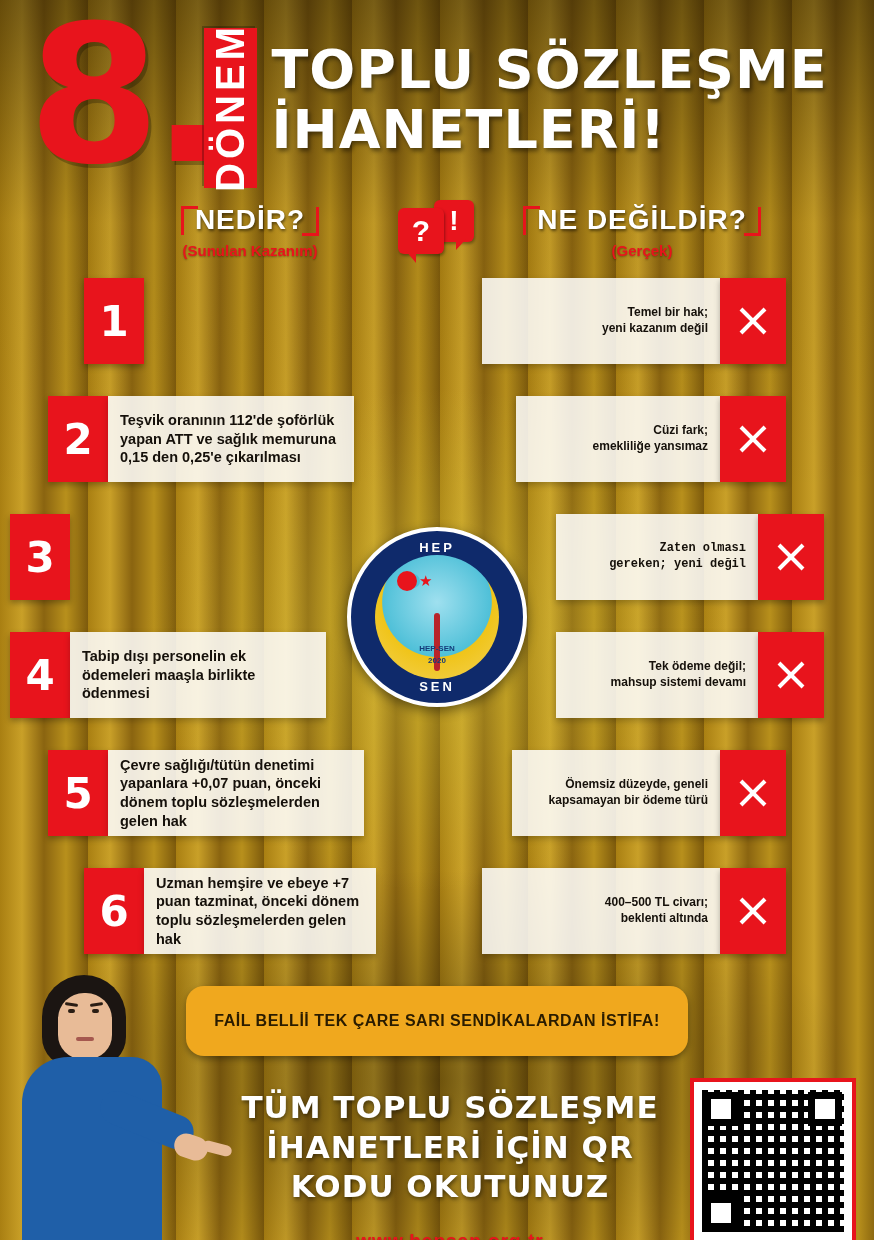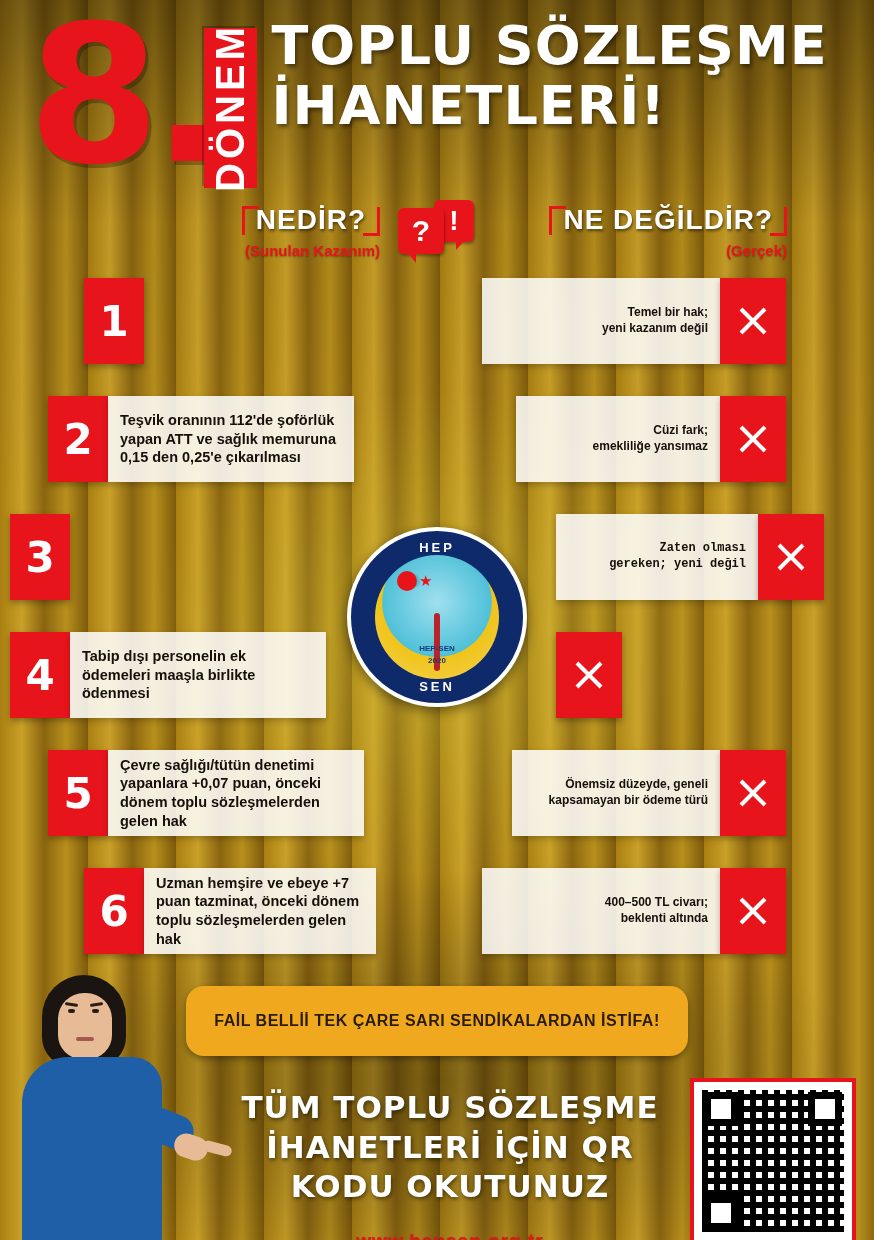--- a/index.html
+++ b/index.html
@@ -57,42 +57,42 @@
     font-weight: bold;
     letter-spacing: 4px;
     padding: 10px 4px;
     height: 160px;
     margin: 16px 0 0 -12px;
     display: flex; align-items: center; justify-content: center;
     box-shadow: 2px 2px 0 rgba(0,0,0,0.25);
   }
   .title-block {
     margin-left: 14px;
-    margin-top: 4px;
+    margin-top: 28px;
   }
   .title-line {
     color: #ffffff;
     font-size: 54px;
     font-weight: bold;
     letter-spacing: 1px;
     line-height: 1.12;
     text-shadow: 2px 3px 4px rgba(0,0,0,0.45);
     white-space: nowrap;
     font-family: "DejaVu Sans", sans-serif;
   }
 
   
   .col-heads {
     position: relative;
     height: 72px;
     margin-top: 4px;
   }
   .col-head {
     position: absolute;
-    text-align: right;
+    text-align: center;
   }
   .col-head.left  { left: 120px; width: 260px; }
   .col-head.right { left: 497px; width: 290px; }
   .col-head-title {
     color: #ffffff;
     font-size: 28px;
     font-weight: bold;
     letter-spacing: 1px;
     text-shadow: 1px 2px 3px rgba(0,0,0,0.5);
     display: inline-block;
@@ -497,20 +497,22 @@
           </div>
       </div>
     </div>
 
     <div class="row r4">
       <div class="left-card">
         <div class="num-box">4</div>
         <div class="left-text">Tabip dışı personelin ek ödemeleri maaşla birlikte ödenmesi</div>
       </div>
       <div class="right-card">
+        <div class="right-text" style="white-space:pre-line">Tek ödeme değil;
+mahsup sistemi devamı</div>
         <div class="x-box">
             <span class="x-glyph"></span>
           </div>
       </div>
     </div>
 
     <div class="row r5">
       <div class="left-card">
         <div class="num-box">5</div>
         <div class="left-text">Çevre sağlığı/tütün denetimi yapanlara +0,07 puan, önceki dönem toplu sözleşmelerden gelen hak</div>

